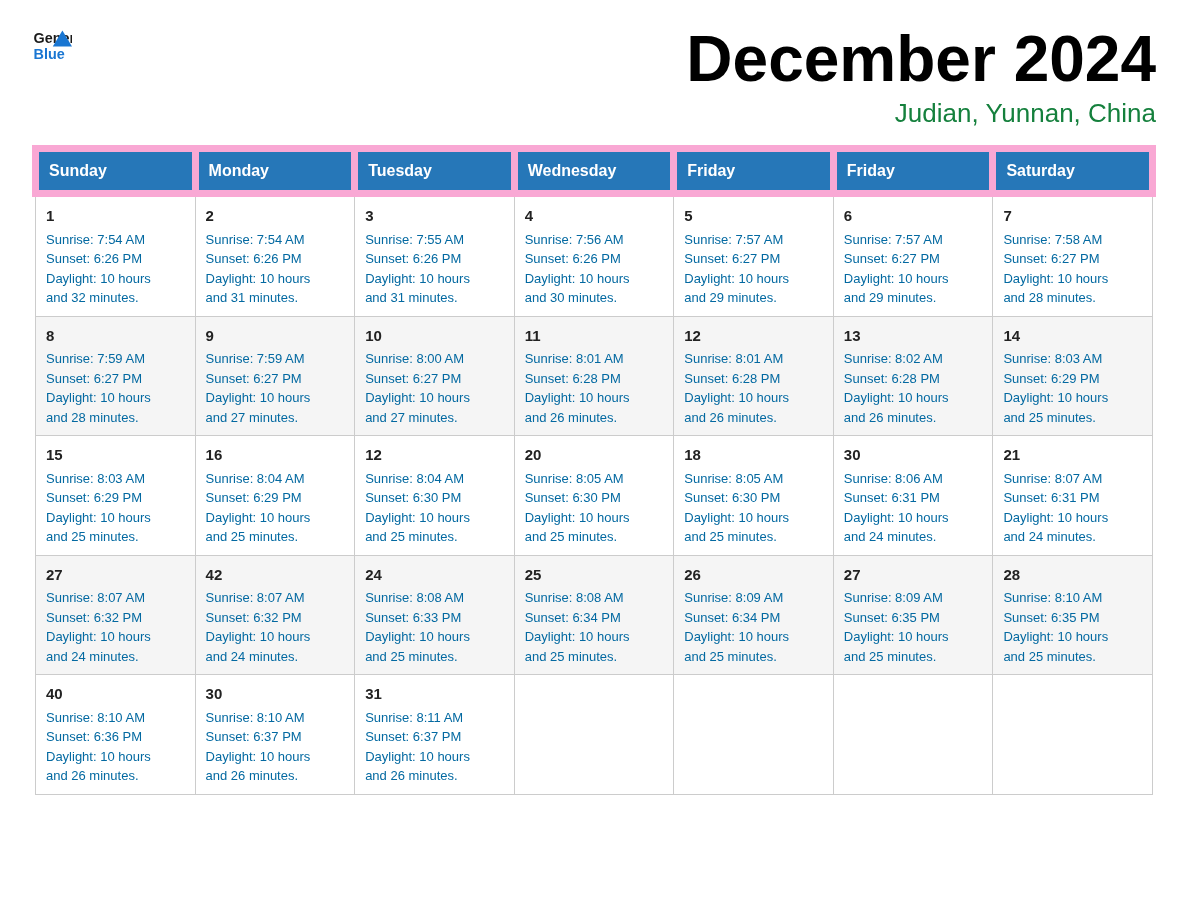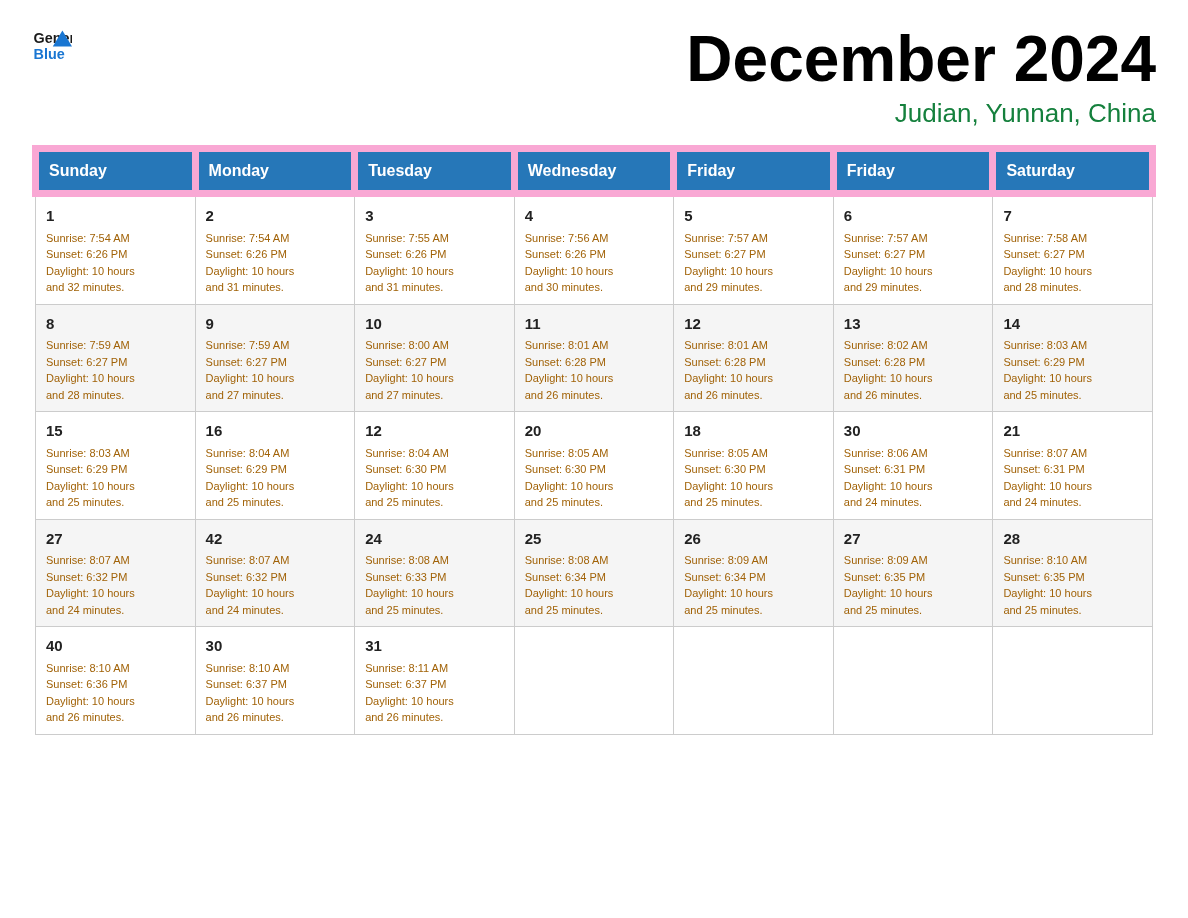--- a/index.html
+++ b/index.html
@@ -65,22 +65,22 @@
     tbody tr:nth-child(odd) td {
       background-color: #ffffff;
     }
     .day-number {
       font-size: 15px;
       font-weight: bold;
       display: block;
       margin-bottom: 2px;
     }
     .day-info {
-      font-size: 11px;
-      color: #a16207;
+      font-size: 13px;
+      color: #0369a1;
     }
     .empty-cell {
       background-color: #f9f9f9;
     }
     
     .logo-wrapper {
       display: flex;
       align-items: center;
     }
     .logo-icon {

